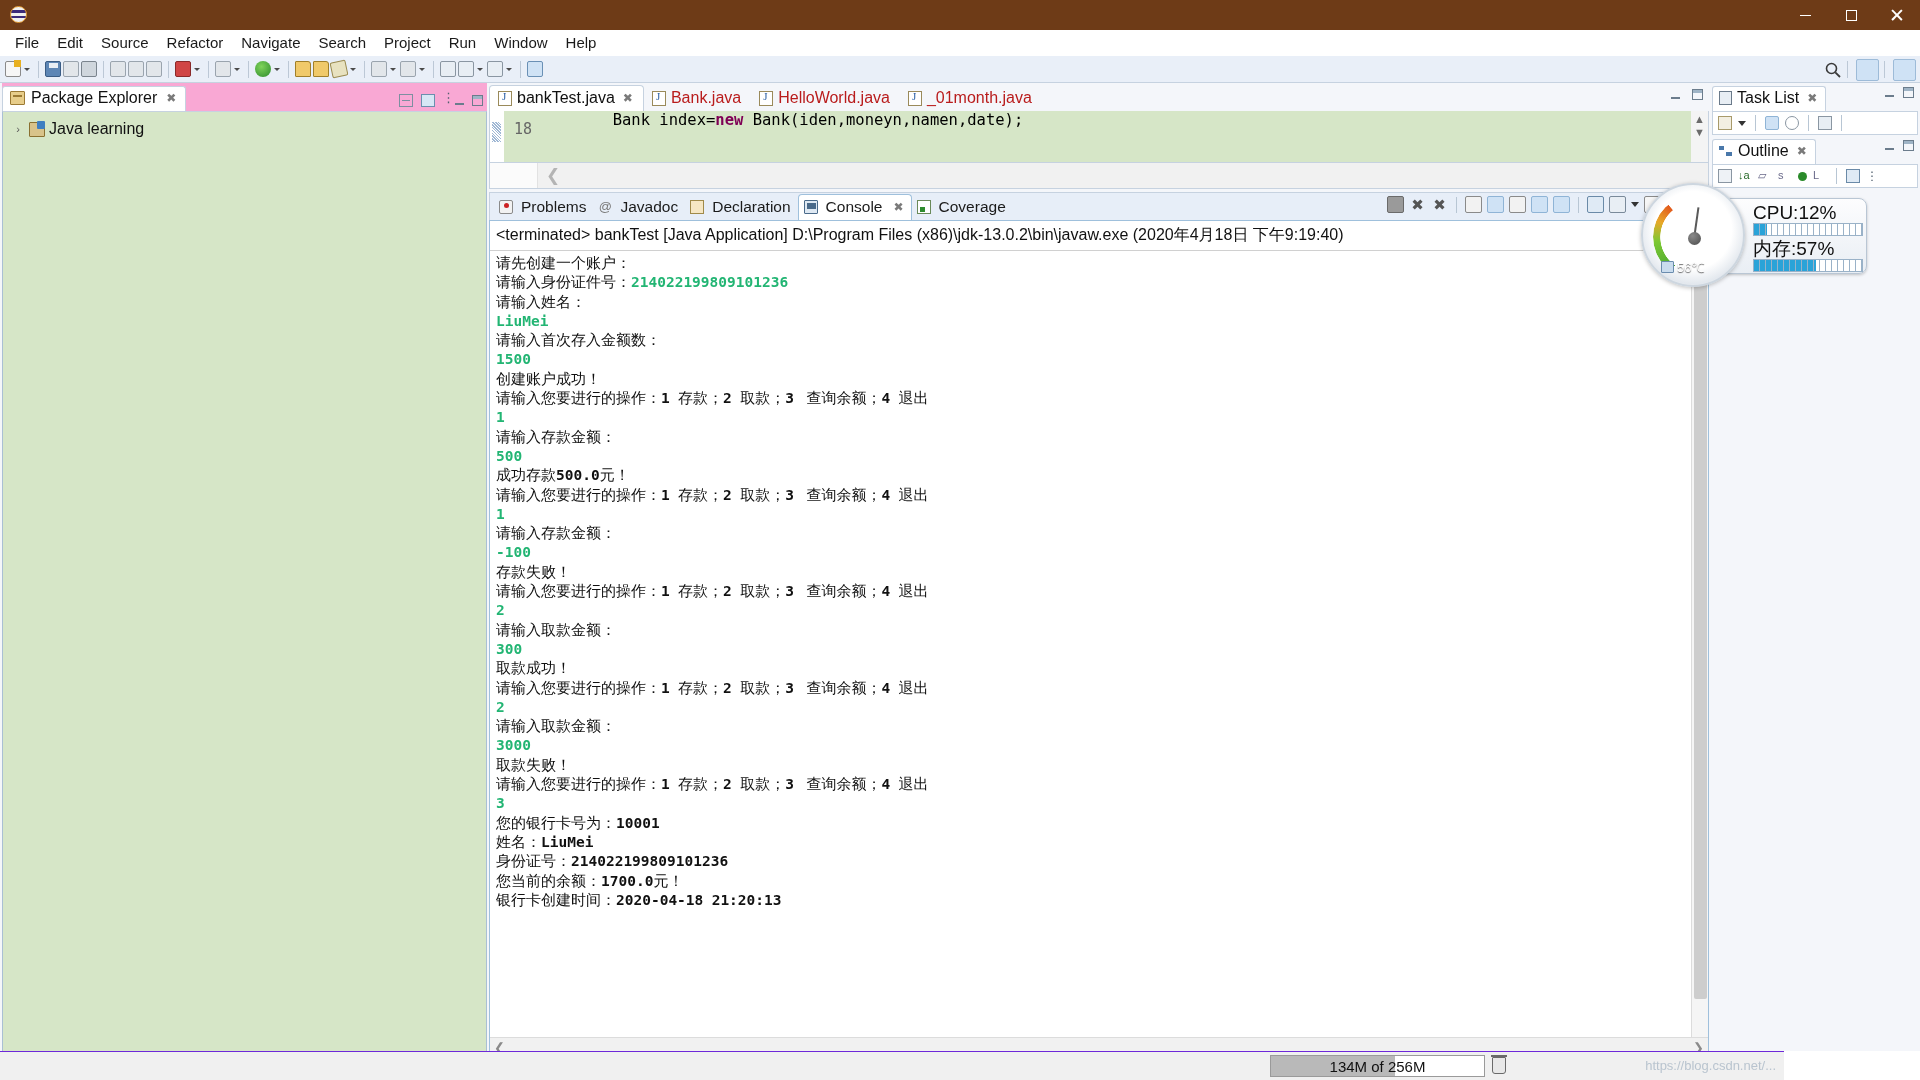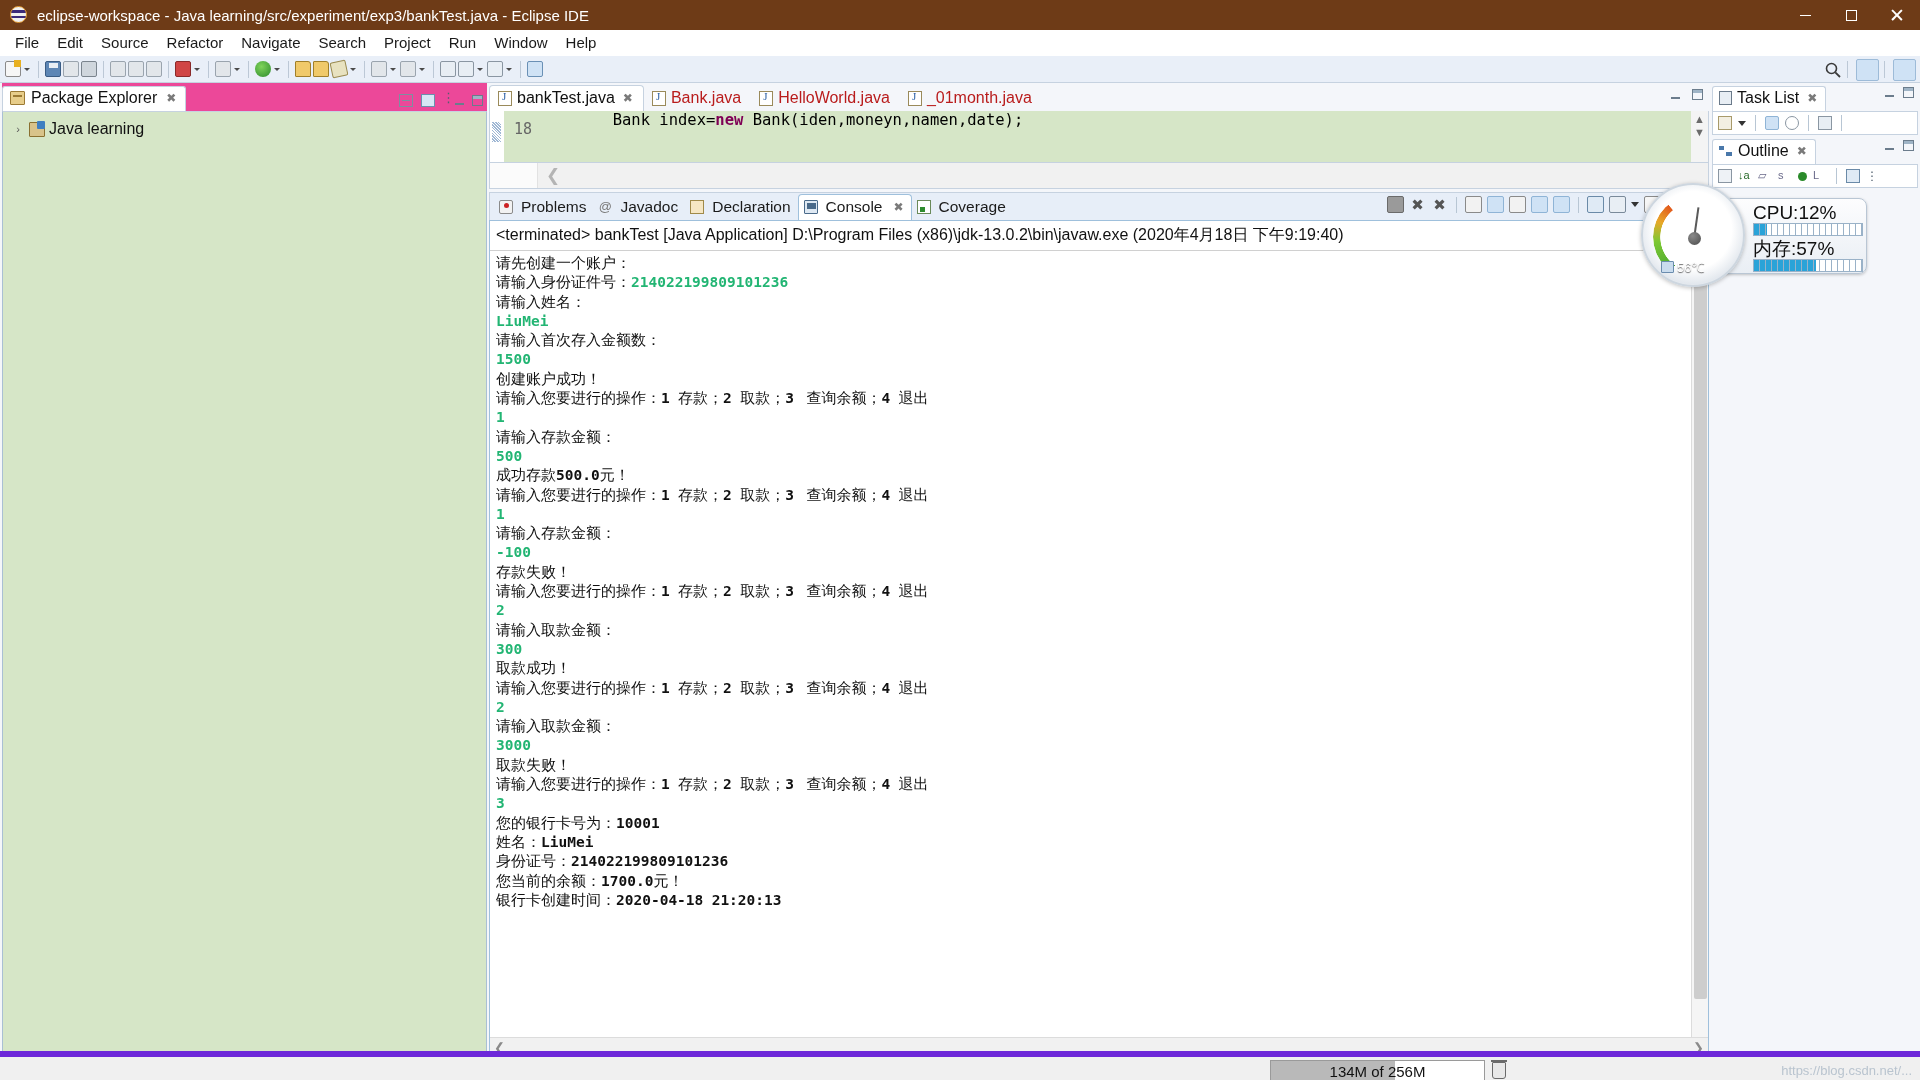--- a/index.html
+++ b/index.html
@@ -128,21 +128,21 @@
   }
 
   
   .pkg-explorer {
     position: absolute;
     top: 83px; left: 2px;
     width: 485px; height: 975px;
   }
   .pkg-tabbar {
     height: 28px;
-    background: #ec4899;
+    background: #f9a8d4;
     display: flex; align-items: flex-end;
     position: relative;
   }
   .pkg-tab {
     display: flex; align-items: center; gap: 6px;
     background: #ffffff;
     border: 1px solid #c6d2e0; border-bottom: none;
     border-radius: 3px 3px 0 0;
     padding: 2px 9px 4px 7px;
     font-size: 16px; color: #121212;
@@ -488,23 +488,23 @@
   .stat-bar .fill { height: 100%; background: #2aa3d8; }
   .stat-bar .ticks {
     position: absolute; inset: 0;
     background: repeating-linear-gradient(90deg, rgba(255,255,255,0) 0 5px, #9ab2c8 5px 6px);
   }
 
   
   .statusbar {
     position: absolute;
     left: 0; bottom: 0;
-    width: 1920px; height: 29px;
+    width: 1784px; height: 29px;
     background: #f0f0f0;
-    border-top: 6px solid #6d28d9;
+    border-top: 1px solid #6d28d9;
     display: flex; align-items: center;
   }
   .heap {
     position: absolute; left: 1270px; top: 3px;
     width: 215px; height: 22px;
     background: #ffffff; border: 1px solid #9a9a9a;
     display: flex; align-items: center; justify-content: center;
     font-size: 15px; color: #111;
   }
   .heap .used {
@@ -543,21 +543,20 @@
 </style>
 </head>
 <body>
 
 <div class="workbench">
 
   <div class="titlebar">
     <div class="tb-icon">
       <div class="globe"></div>
     </div>
-    <div class="tb-title">eclipse-workspace - Java learning/src/experiment/exp3/bankTest.java - Eclipse IDE</div>
     <div class="win-btns">
       <div class="win-btn">
           <div class="bar-min"></div>
         </div>
       <div class="win-btn">
           <div class="sq-max"></div>
         </div>
       <div class="win-btn close">
           <div class="x-close">✕</div>
         </div>

